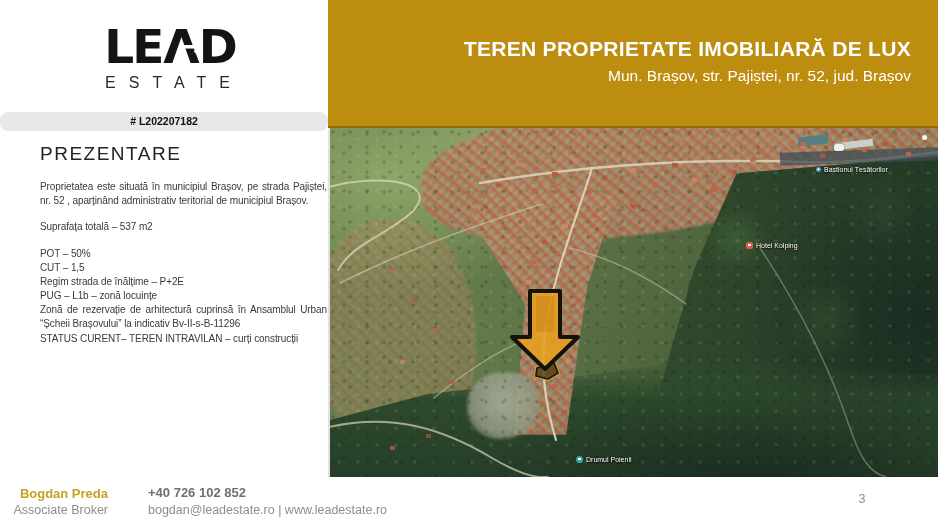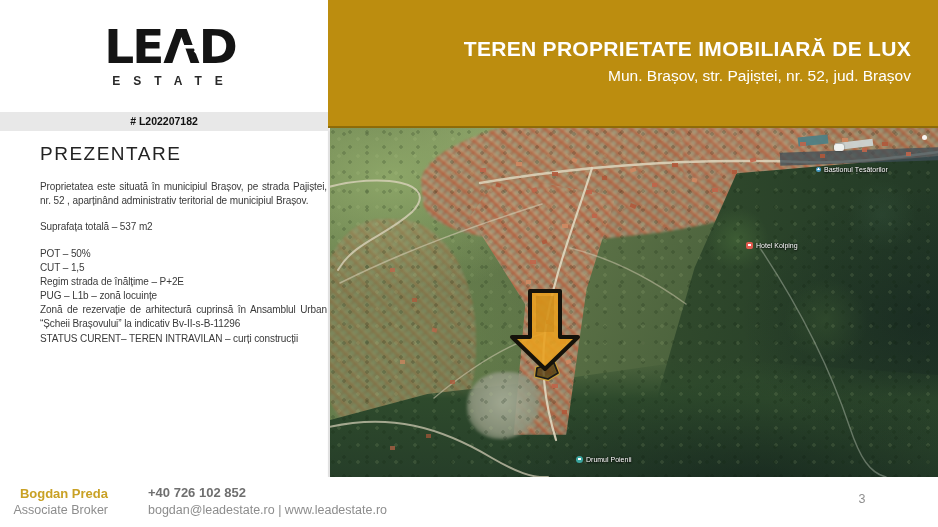--- a/index.html
+++ b/index.html
@@ -10,24 +10,24 @@
   
   .left-panel { position:absolute; left:0; top:0; width:328px; height:477px; background:#fff;
                 box-shadow:0 2px 3px rgba(0,0,0,.22); }
   .logo { position:absolute; left:0; top:0; width:328px; height:112px; text-align:center; }
   .logo-word { position:relative; display:inline-block; margin-top:22px; font-size:47px; line-height:50px;
                font-weight:900; letter-spacing:-2px; color:#141414; font-family:"DejaVu Sans", sans-serif;margin-left:12px; }
   .logo-a { margin:0 1px; }
   .logo-d { position:relative; display:inline-block; }
   .logo-arrow { position:absolute; left:-21px; top:9px; color:#ffffff; font-size:30px; line-height:30px;
                 font-weight:700; letter-spacing:0; pointer-events:none; }
-  .logo-sub { margin-top:2px; font-size:12px; font-weight:700; color:#2a2a2a; letter-spacing:13px;
+  .logo-sub { margin-top:2px; font-size:16px; font-weight:400; color:#2a2a2a; letter-spacing:13px;
               padding-left:20px; }
   .ref-band { position:absolute; left:0; top:112px; width:328px; height:19px; background:#E8E8E8;
-              text-align:center; line-height:19px; font-size:10.5px; font-weight:700; color:#111; }
+              text-align:center; line-height:19px; font-size:10.5px; font-weight:700; color:#111;border-radius:8px; }
   .content { position:absolute; left:12px; top:131px; width:328px; padding:12px 13px 0 28px; color:#3a3a3a; }
   .content h1 { font-size:19px; font-weight:400; letter-spacing:1.5px; color:#232323; margin-bottom:15px; }
   .content p, .content .spec { font-size:10px; line-height:14px; letter-spacing:-0.1px; }
   .intro { text-align:justify; margin-bottom:12px;margin-top:8px; }
   .area { margin-bottom:13px; }
   .spec { }
   .spec.justify { text-align:justify; }
   .status { margin-top:1px; white-space:nowrap; }
 
   

